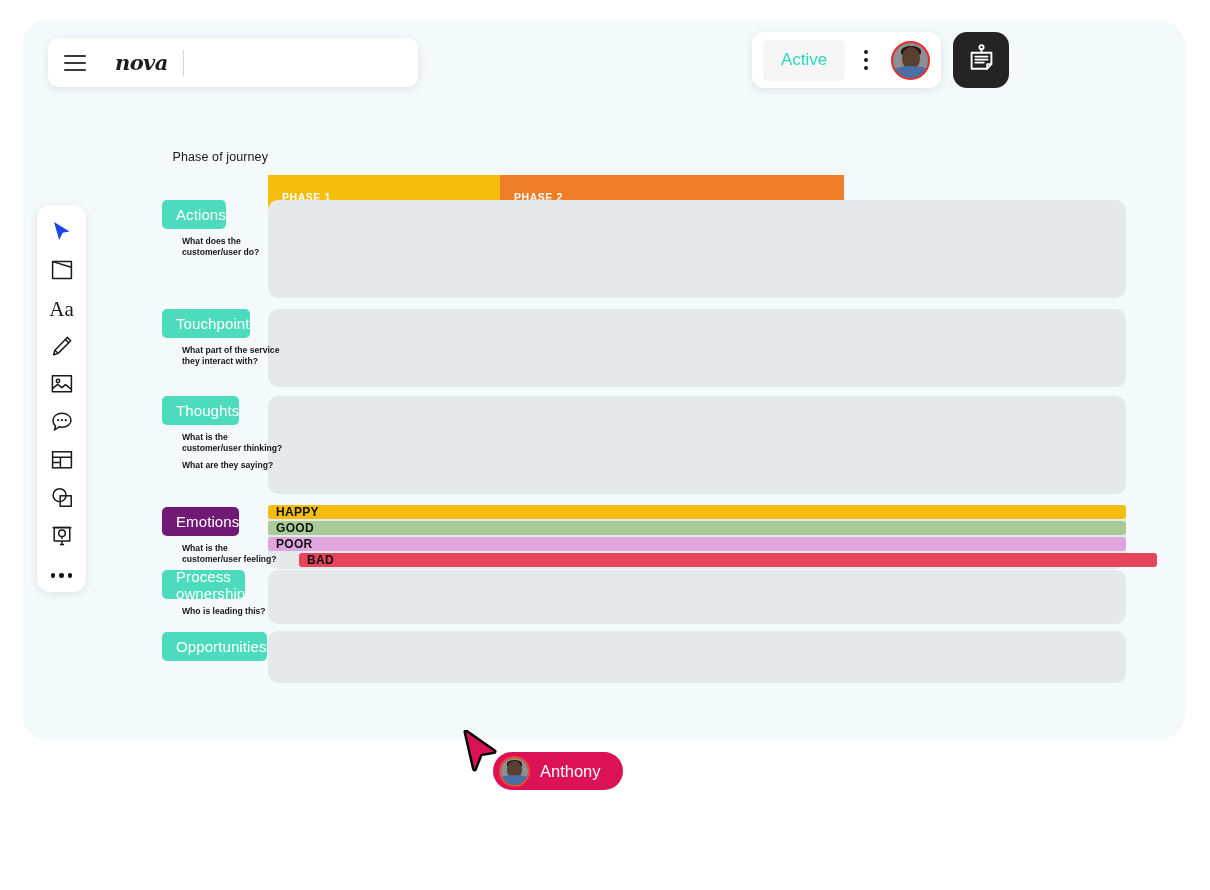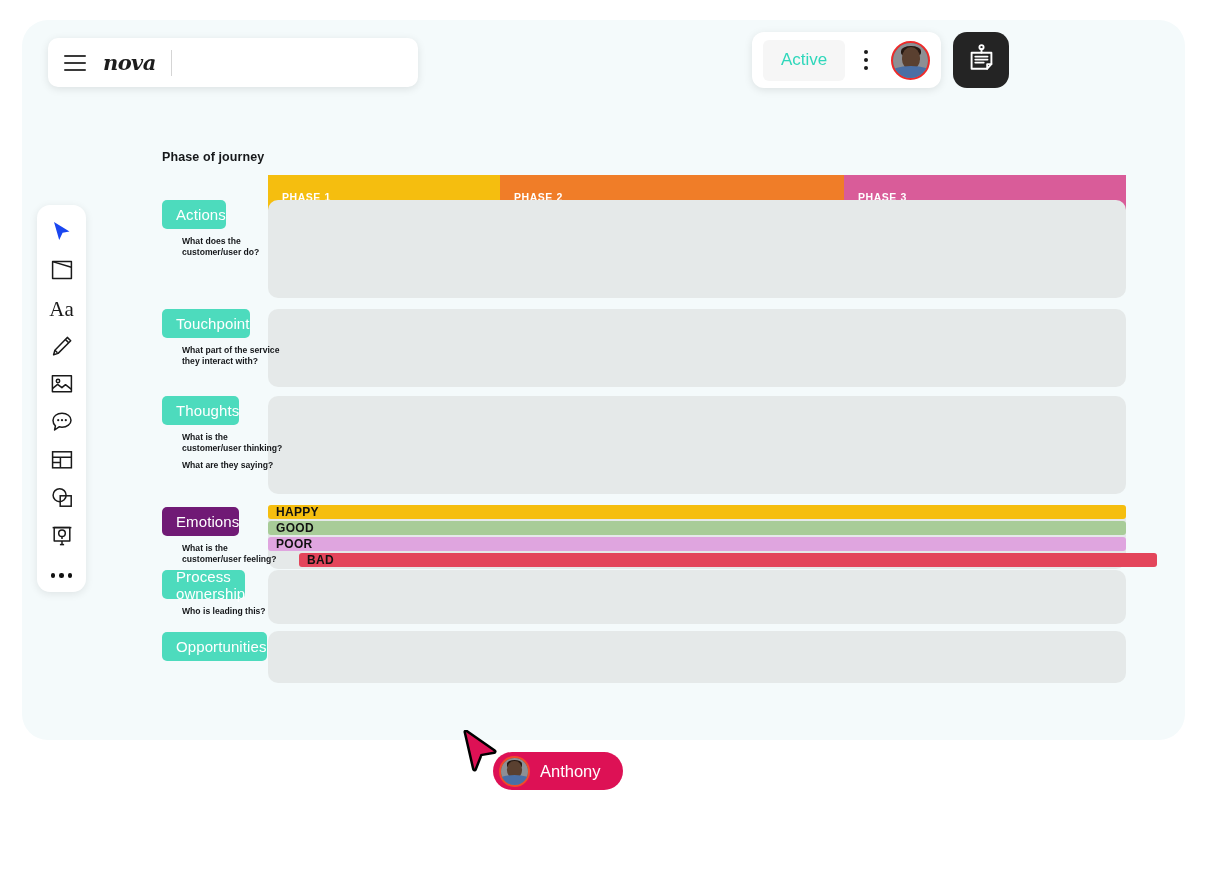--- a/index.html
+++ b/index.html
@@ -27,21 +27,21 @@
     border-radius: 10px;
     box-shadow: 0 2px 9px rgba(0,0,0,0.10);
     display: flex; align-items: center;
     padding: 0 16px;
     z-index: 20;
   }
   #hamburger { width: 22px; height: 16px; display: flex; flex-direction: column;
                justify-content: space-between; cursor: pointer; }
   #hamburger span { display:block; height: 2px; background: #3a3a3a; border-radius: 1px; }
   .brand-logo {
-    margin-left: 17px;
+    margin-left: 29px;
     font-family: "DejaVu Serif", serif;
     font-size: 21px; font-weight: 700; font-style: italic;
     color: #1d1d1d; letter-spacing: -0.6px;
   }
   .brand-divider { width: 1px; height: 26px; background: #d5d5d5; margin: 0 15px; }
   #header-title { font-size: 17.5px; color: #1f1f1f; letter-spacing: 0.1px; white-space: nowrap; }
 
   
   #topright-group {
     position: absolute; left: 752px; top: 32px;
@@ -100,21 +100,21 @@
     padding-top: 12px; gap: 5px; z-index: 15;
   }
   .tool-item {
     width: 40px; height: 38px; display: flex; align-items: center; justify-content: center;
     cursor: pointer; border-radius: 7px;
   }
 
   
   #board { position: absolute; left: 0; top: 0; }
   #phase-row { position: absolute; left: 162px; top: 150px; display: flex; align-items: center; }
-  #phase-label { width: 106px; font-size: 12.5px; font-weight: 700; color: #16181a; letter-spacing: 0.1px; }
+  #phase-label { width: 106px; font-size: 12.5px; font-weight: 400; color: #16181a; letter-spacing: 0.1px; text-align: right; }
   #phase-headers { position: absolute; left: 268px; top: 150px; display: flex; height: 43px; width: 860px; margin-top: 25px; }
   .phase-header { display: flex; align-items: center; padding-left: 14px; }
   .phase-header span { color: #ffffff; font-size: 10.5px; font-weight: 700; letter-spacing: 0.55px; }
 
   .journey-row { position: absolute; left: 268px; width: 858px; background: #e5e9e9; border-radius: 10px; }
   .row-label {
     position: absolute; left: 162px; height: 29px;
     background: #4ddbbd; border-radius: 5px;
     display: flex; align-items: center; padding-left: 14px; z-index: 6;
   }
@@ -291,23 +291,20 @@
 <div id="board">
   <div id="phase-row">
     <div id="phase-label">Phase of journey</div>
   </div>
   <div id="phase-headers">
       <div class="phase-header" style="background: rgb(245, 190, 15); width: 232px;">
         <span>PHASE 1</span>
       </div>
       <div class="phase-header" style="background: rgb(240, 125, 40); width: 344px;">
         <span>PHASE 2</span>
-      </div>
-      <div class="phase-header" style="background: rgb(217, 92, 153); width: 282px;">
-        <span>PHASE 3</span>
       </div>
     </div>
   <div id="rows-container">
       <div class="journey-row" style="top: 200px; height: 98px; background: rgb(229, 233, 233);"></div>
       <div class="row-label" style="top: 200px; background: rgb(77, 219, 189);">
         <span>Actions</span>
       </div>
       <div class="row-question" style="top: 236px;">
         <p>What does the customer/user do?</p>
       </div>

